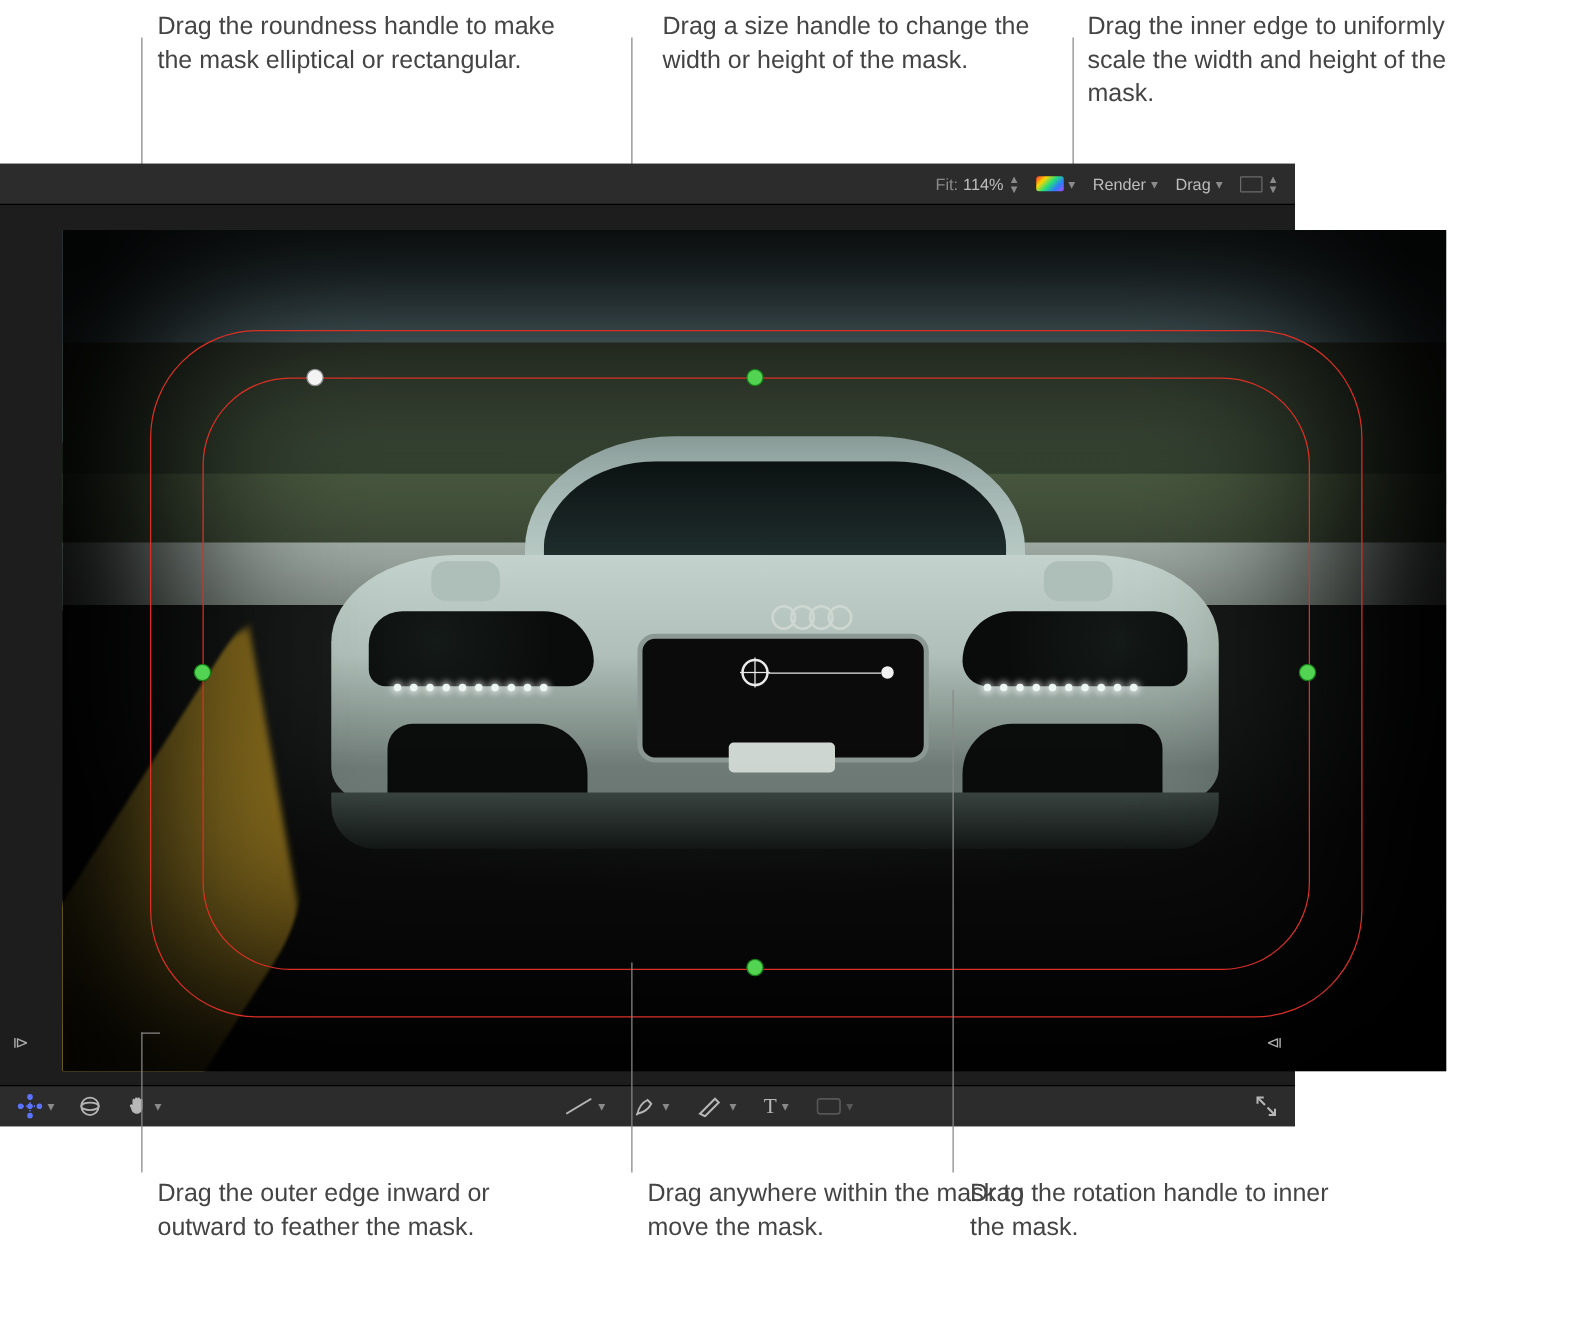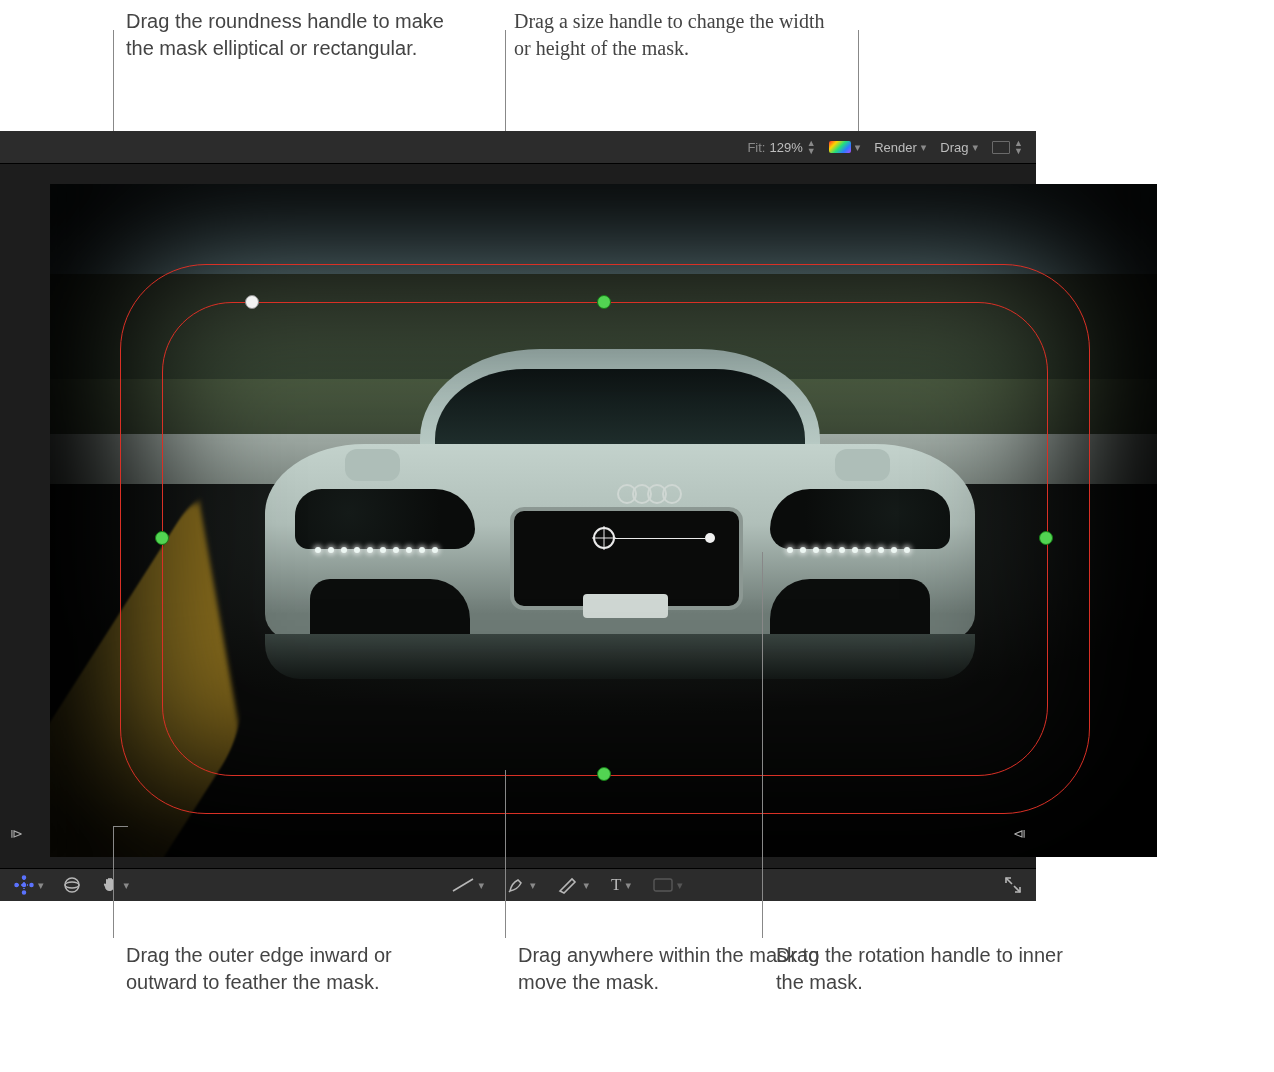--- a/index.html
+++ b/index.html
@@ -60,36 +60,37 @@
   .bb-mid{flex:1;display:flex;align-items:center;justify-content:center;gap:22px;}
   .ico{display:inline-flex;align-items:center;gap:4px;}
   svg{display:block;}
 </style>
 </head>
 <body>
 
 <div class="stage">
 
   <div class="callout" style="left:126px;top:8px;">Drag the roundness handle to make the mask elliptical or rectangular.</div>
-  <div class="callout" style="left:514px;top:8px;font-family:Liberation Serif, serif;">Drag a size handle to change the width or height of the mask.</div>
+  <div class="callout" style="left:530px;top:8px;">Drag a size handle to change the width or height of the mask.</div>
+  <div class="callout" style="left:870px;top:8px;">Drag the inner edge to uniformly scale the width and height of the mask.</div>
 
   <div class="leader leader-v" style="left:113px;top:30px;height:244px;"></div>
   <div class="leader leader-h" style="left:113px;top:274px;width:126px;"></div>
 
   <div class="leader leader-v" style="left:505px;top:30px;height:244px;"></div>
   <div class="leader leader-h" style="left:505px;top:274px;width:92px;"></div>
 
   <div class="leader leader-v" style="left:858px;top:30px;height:186px;"></div>
   <div class="leader leader-h" style="left:858px;top:216px;width:175px;"></div>
 
   <div class="app">
     <div class="topbar">
       <div class="tb-item">
         <span class="dim">Fit:</span>
-        <span style="color:#bdbdbd;">129%</span>
+        <span style="color:#bdbdbd;">114%</span>
         <span class="updown">▲<br>▼</span>
       </div>
       <div class="tb-item">
         <span class="swatch"></span>
         <span class="chev">▾</span>
       </div>
       <div class="tb-item">
         <span>Render</span>
         <span class="chev">▾</span>
       </div>

